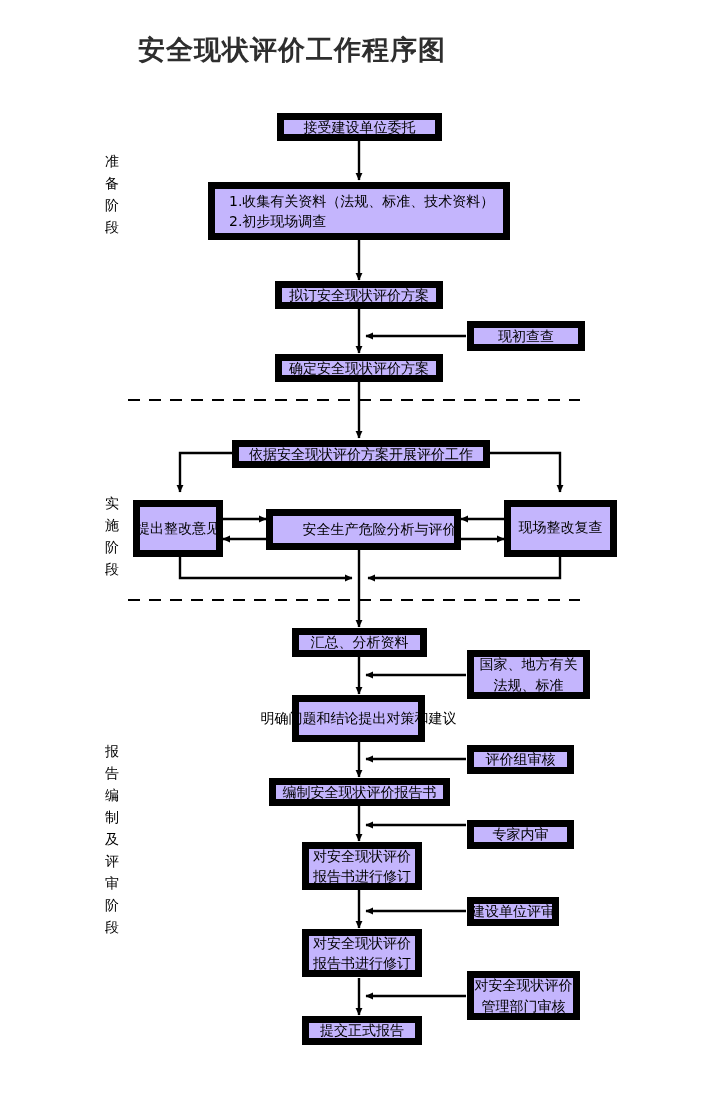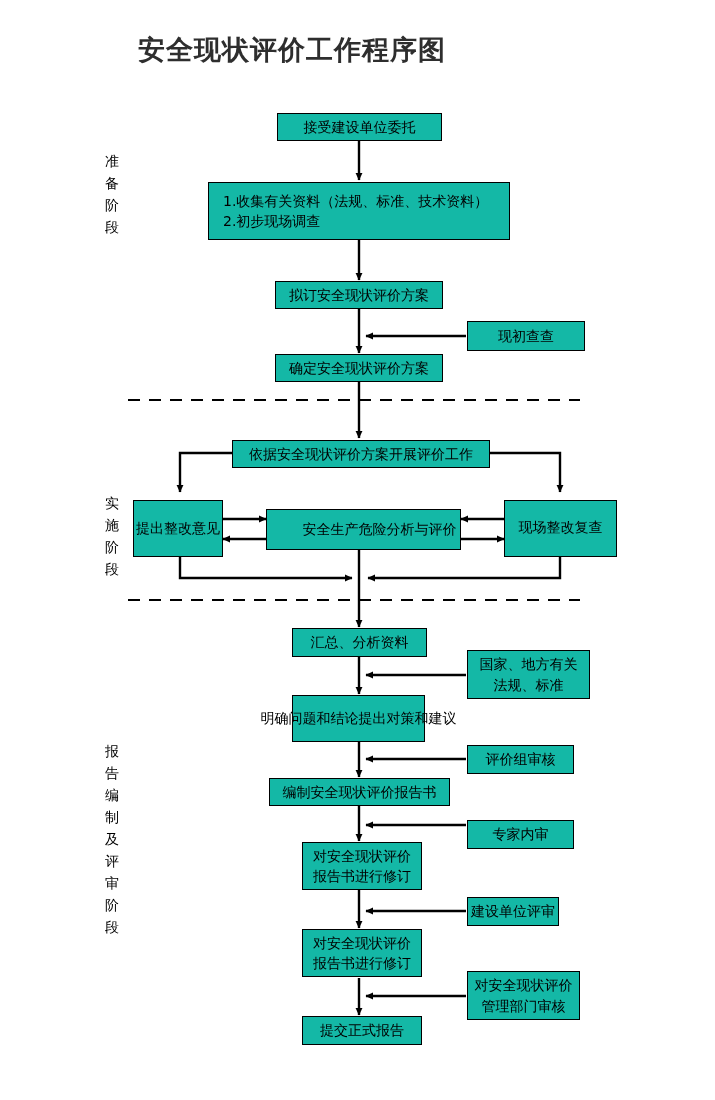--- a/index.html
+++ b/index.html
@@ -11,21 +11,21 @@
   #canvas{position:absolute;inset:0;width:715px;height:1100px;}
   svg#wires{position:absolute;left:0;top:0;width:715px;height:1100px;pointer-events:none;}
 
   .title{
     position:absolute;left:0;top:32px;width:584px;text-align:center;
     font-size:27px;font-weight:bold;letter-spacing:1px;color:#2e2e2e;
   }
 
   .node{
     position:absolute;box-sizing:border-box;
-    background:#14b8a6;border:1px solid #000000;
+    background:#c4b5fd;border:7px solid #000000;
     display:flex;align-items:center;justify-content:center;
     font-size:14px;line-height:1.45;color:#000;
     text-align:center;z-index:3;
   }
   .node.left-text{justify-content:flex-start;text-align:right;padding-left:14px;}
   .node .ln{display:block;white-space:nowrap;}
 
   .phase{
     position:absolute;width:26px;text-align:center;
     font-size:14px;line-height:22px;color:#000;z-index:2;

